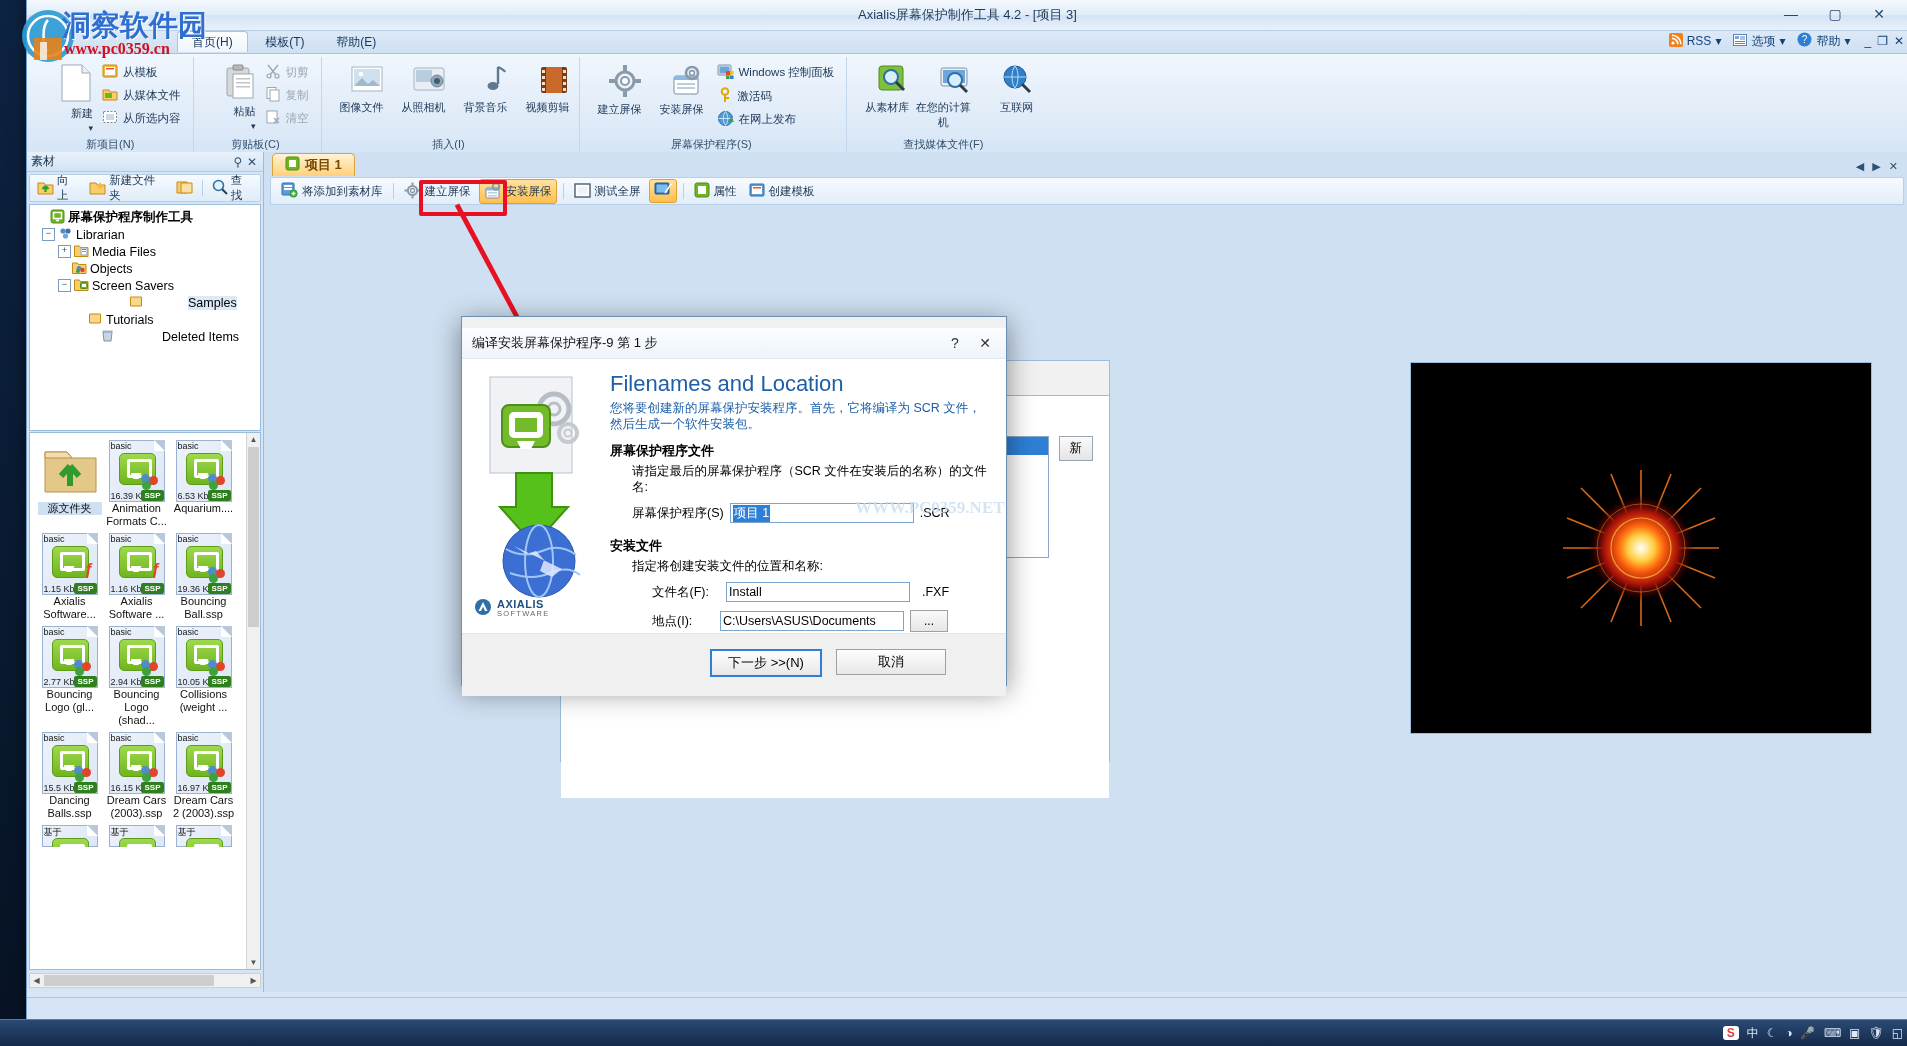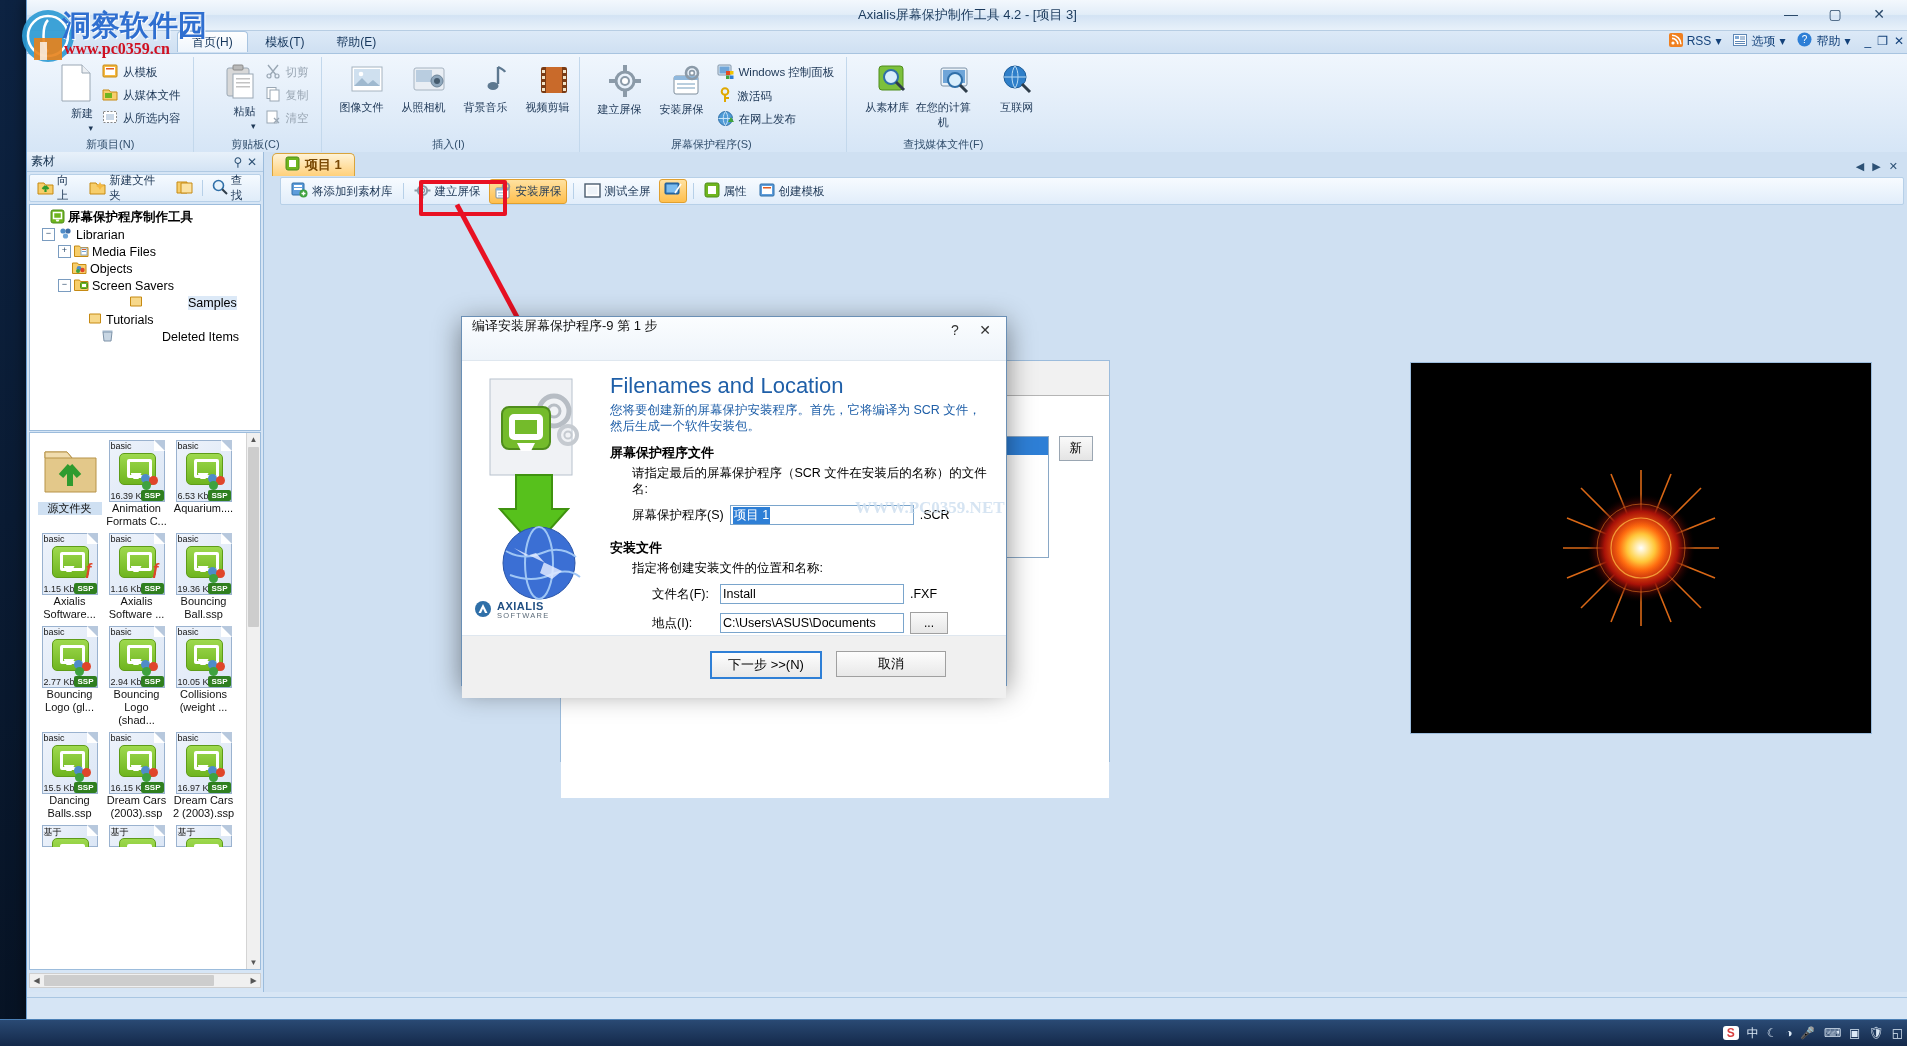--- a/index.html
+++ b/index.html
@@ -95,21 +95,21 @@
   .sbh .thumbbar{position:absolute;top:1px;bottom:1px;background:#cdcdcd;border-radius:1px;}
   .sbh .arw{position:absolute;top:0;bottom:0;width:13px;display:flex;align-items:center;justify-content:center;font-size:8px;color:#555;}
   #panelbottom{position:absolute;left:0;right:0;bottom:0;height:20px;background:#d6e5f5;}
   
   #docarea{position:absolute;left:237px;top:0;right:0;bottom:0;background:#cfe0f2;}
   #doctabs{height:24px;display:flex;align-items:flex-end;padding-left:8px;}
   .dtab{height:22px;display:flex;align-items:center;gap:5px;padding:0 12px;font-size:13px;font-weight:bold;color:#7a4a05;
     background:linear-gradient(to bottom,#ffe9b8,#ffd municipality);border:1px solid #d9a43c;border-bottom:none;
     border-radius:5px 5px 0 0;}
   .dtab.active{background:linear-gradient(to bottom,#fff3d6,#ffd07a);}
-  #doctoolbar{height:26px;margin:1px 4px 0 16px;background:linear-gradient(to bottom,#f7fbff,#e1edfa);
+  #doctoolbar{height:26px;margin:1px 4px 0 6px;background:linear-gradient(to bottom,#f7fbff,#e1edfa);
     border:1px solid #b7d0e8;display:flex;align-items:center;gap:4px;padding:0 6px;border-radius:2px;position:relative;}
   .dtb{display:flex;align-items:center;gap:4px;font-size:11.5px;color:#1c3655;padding:2px 4px;cursor:default;white-space:nowrap;}
   .dtb.sel{background:linear-gradient(to bottom,#ffe1a0,#ffbf4d);border:1px solid #e0a030;border-radius:3px;}
   #redbox{position:absolute;border:4px solid #e81123;border-radius:2px;pointer-events:none;}
   
   #proppane{position:absolute;left:296px;top:208px;width:548px;height:400px;background:#f1f1f1;
     border:1px solid #9cbcdc;}
   .ptabs{display:flex;padding:8px 0 0 12px;gap:0;height:26px;align-items:flex-end;}
   .ptab{padding:4px 14px 5px 14px;font-size:13px;color:#111;background:#e4e4e4;border:1px solid #b5b5b5;border-bottom:none;}
   .ptab.active{background:#fff;color:#000;font-weight:bold;position:relative;top:1px;padding-bottom:6px;}
@@ -120,22 +120,22 @@
   .pbtn{border:1px solid #9aa6b2;background:linear-gradient(to bottom,#fafafa,#e4e4e4);padding:3px 10px;font-size:12.5px;}
   .radioline{display:flex;align-items:center;gap:6px;font-size:13px;margin:7px 0;}
   .radio{width:12px;height:12px;border-radius:50%;border:1px solid #7f8c99;background:#fff;flex:none;position:relative;}
   .radio.on:after{content:"";position:absolute;left:3px;top:3px;width:6px;height:6px;border-radius:50%;background:#1b6ec2;}
   
   #preview{position:absolute;left:1146px;top:210px;width:460px;height:370px;background:#000;border:1px solid #9cbcdc;}
   #previewart{position:absolute;left:50%;top:50%;transform:translate(-50%,-50%);width:160px;height:160px;}
   
   #dialog{position:absolute;left:434px;top:316px;width:544px;height:368px;background:#f0f0f0;
     border:1px solid #6a8fb5;box-shadow:0 6px 26px rgba(0,0,0,.45);}
-  #dlgtitle{height:30px;display:flex;padding:0 6px 13px 10px;
-    background:linear-gradient(to bottom,#fbfdff,#eef4fa);border-bottom:1px solid #dfe7ef;}
+  #dlgtitle{height:30px;display:flex;align-items:center;padding:0 6px 0 10px;
+    background:linear-gradient(to bottom,#fbfdff,#eef4fa);border-bottom:1px solid #dfe7ef;margin-top:11px;}
   #dlgtitle .t{flex:1;font-size:13px;color:#111;}
   #dlgtitle .b{width:30px;height:26px;display:flex;align-items:center;justify-content:center;font-size:14px;color:#333;}
   #dlgbody{position:relative;height:274px;background:#fff;}
   #dlgart{position:absolute;left:22px;top:12px;width:110px;height:230px;}
   #dlgcontent{position:absolute;left:148px;top:12px;right:16px;}
   #dlgh1{font-size:22px;color:#1f5fa8;font-weight:normal;line-height:26px;margin-bottom:3px;}
   .dlgp{font-size:12.5px;color:#1f5fa8;line-height:16px;}
   .dlgsec{font-weight:bold;font-size:13px;margin-top:10px;}
   .dlgsub{font-size:12.5px;line-height:16px;margin-left:22px;margin-top:3px;}
   .fieldrow{display:flex;align-items:center;gap:6px;margin-top:8px;}
@@ -1165,21 +1165,21 @@
           <span class="flabel">屏幕保护程序(S)</span>
           <span class="finput" style="width:178px;">
             <span class="selv">项目 1</span>
           </span>
           <span class="fsuffix">.SCR</span>
         </div>
 
         <div class="dlgsec" style="margin-top:14px;">安装文件</div>
         <div class="dlgsub">指定将创建安装文件的位置和名称:</div>
 
-        <div class="fieldrow" style="margin-left:42px;">
+        <div class="fieldrow" style="margin-left:42px;gap:12px;">
           <span class="flabel" style="width:62px;">文件名(F):</span>
           <span class="finput" style="width:178px;">
             <span>Install</span>
           </span>
           <span class="fsuffix">.FXF</span>
         </div>
 
         <div class="fieldrow" style="margin-left:42px;">
           <span class="flabel" style="width:62px;">地点(I):</span>
           <span class="finput" style="width:178px;">

